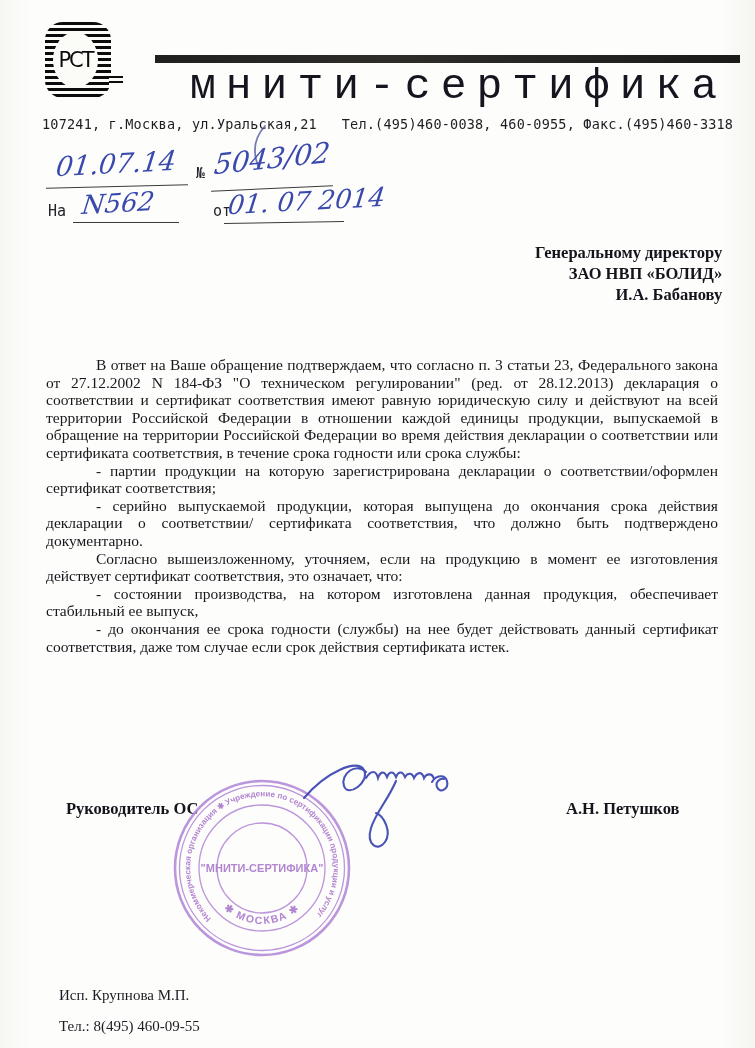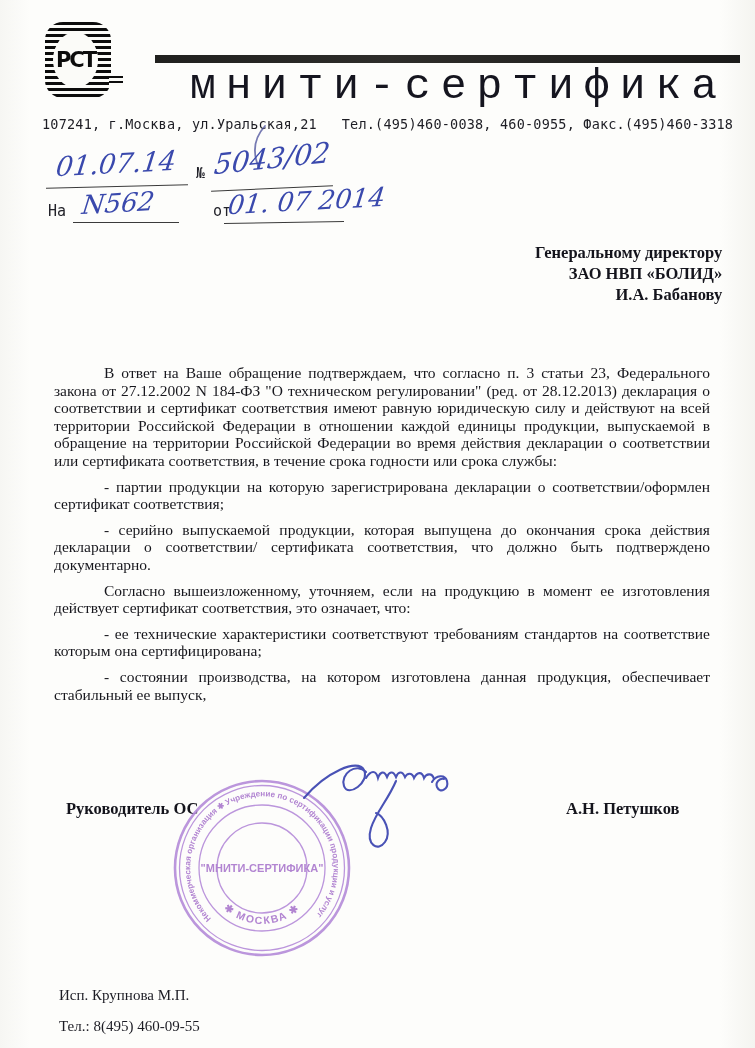--- a/index.html
+++ b/index.html
@@ -17,21 +17,21 @@
     position:absolute;left:45px;top:22px;width:66px;height:76px;
     border-radius:18px;
     background:repeating-linear-gradient(180deg,#0c0c0c 0 3px,#fbfbf8 3px 6px);
   }
   .logo-blob{
     position:absolute;left:8px;top:10px;width:45px;height:56px;
     background:#fbfbf8;border-radius:50%;
     display:flex;align-items:center;justify-content:center;
   }
   .logo-letters{
-    font-family:"DejaVu Sans",sans-serif;font-weight:700;
+    font-family:"DejaVu Sans",sans-serif;font-weight:400;
     font-size:21px;letter-spacing:-2px;color:#0c0c0c;
   }
   .logo-tab{
     position:absolute;left:64px;top:54px;width:14px;height:10px;
     background:repeating-linear-gradient(180deg,#0c0c0c 0 2.5px,#fbfbf8 2.5px 5px);
   }
   .tagline{
     position:absolute;left:297px;top:35px;width:430px;
     font-family:"DejaVu Sans Mono",monospace;font-style:italic;
     font-size:13px;letter-spacing:1px;color:#222;white-space:nowrap;
@@ -67,21 +67,21 @@
   .addressee{
     position:absolute;left:535px;top:242px;
     font-size:16.5px;font-weight:bold;line-height:21px;color:#14141c;
   }
   .addressee p{margin:0;text-align:right;}
   
   .body-text{
     position:absolute;left:46px;top:356px;width:672px;
     font-size:15.5px;line-height:17.6px;text-align:justify;color:#17171d;
   }
-  .body-text p{margin:8px;text-indent:50px;}
+  .body-text p{margin:0;text-indent:50px;}
   
   .sig-label{
     position:absolute;left:66px;top:799px;
     font-size:16.5px;font-weight:bold;color:#14141c;
   }
   .sig-name{
     position:absolute;left:566px;top:799px;
     font-size:16.5px;font-weight:bold;color:#14141c;text-align:right;
   }
   .signature-svg{position:absolute;left:300px;top:748px;}
@@ -130,22 +130,22 @@
     <p>Генеральному директору</p>
     <p>ЗАО НВП «БОЛИД»</p>
     <p>И.А. Бабанову</p>
   </div>
 
   <div class="body-text">
     <p>В ответ на Ваше обращение подтверждаем, что согласно п. 3 статьи 23, Федерального закона от 27.12.2002 N 184-ФЗ "О техническом регулировании" (ред. от 28.12.2013) декларация о соответствии и сертификат соответствия имеют равную юридическую силу и действуют на всей территории Российской Федерации в отношении каждой единицы продукции, выпускаемой в обращение на территории Российской Федерации во время действия декларации о соответствии или сертификата соответствия, в течение срока годности или срока службы:</p>
     <p>- партии продукции на которую зарегистрирована декларации о соответствии/оформлен сертификат соответствия;</p>
     <p>- серийно выпускаемой продукции, которая выпущена до окончания срока действия декларации о соответствии/ сертификата соответствия, что должно быть подтверждено документарно.</p>
     <p>Согласно вышеизложенному, уточняем, если на продукцию в момент ее изготовления действует сертификат соответствия, это означает, что:</p>
-    <p>- ее технические характеристики соответствуют требованиям стандартов на соответствие которым она сертифицирована;</p>
     <p>- состоянии производства, на котором изготовлена данная продукция, обеспечивает стабильный ее выпуск,</p>
+    <p>- до окончания ее срока годности (службы) на нее будет действовать данный сертификат соответствия, даже  том случае если срок действия сертификата истек.</p>
   </div>
 
   <div class="sig-label">Руководитель ОС</div>
   <div class="sig-name">А.Н. Петушков</div>
 
   <svg class="stamp-svg" width="184" height="184" viewBox="0 0 184 184">
     <defs>
       <path id="arcTop" d="M 41.3 142.7 A 71.7 71.7 0 1 1 142.7 142.7"></path>
       <path id="arcBottom" d="M 48 126.6 A 56 56 0 0 0 136 126.6"></path>
     </defs>

